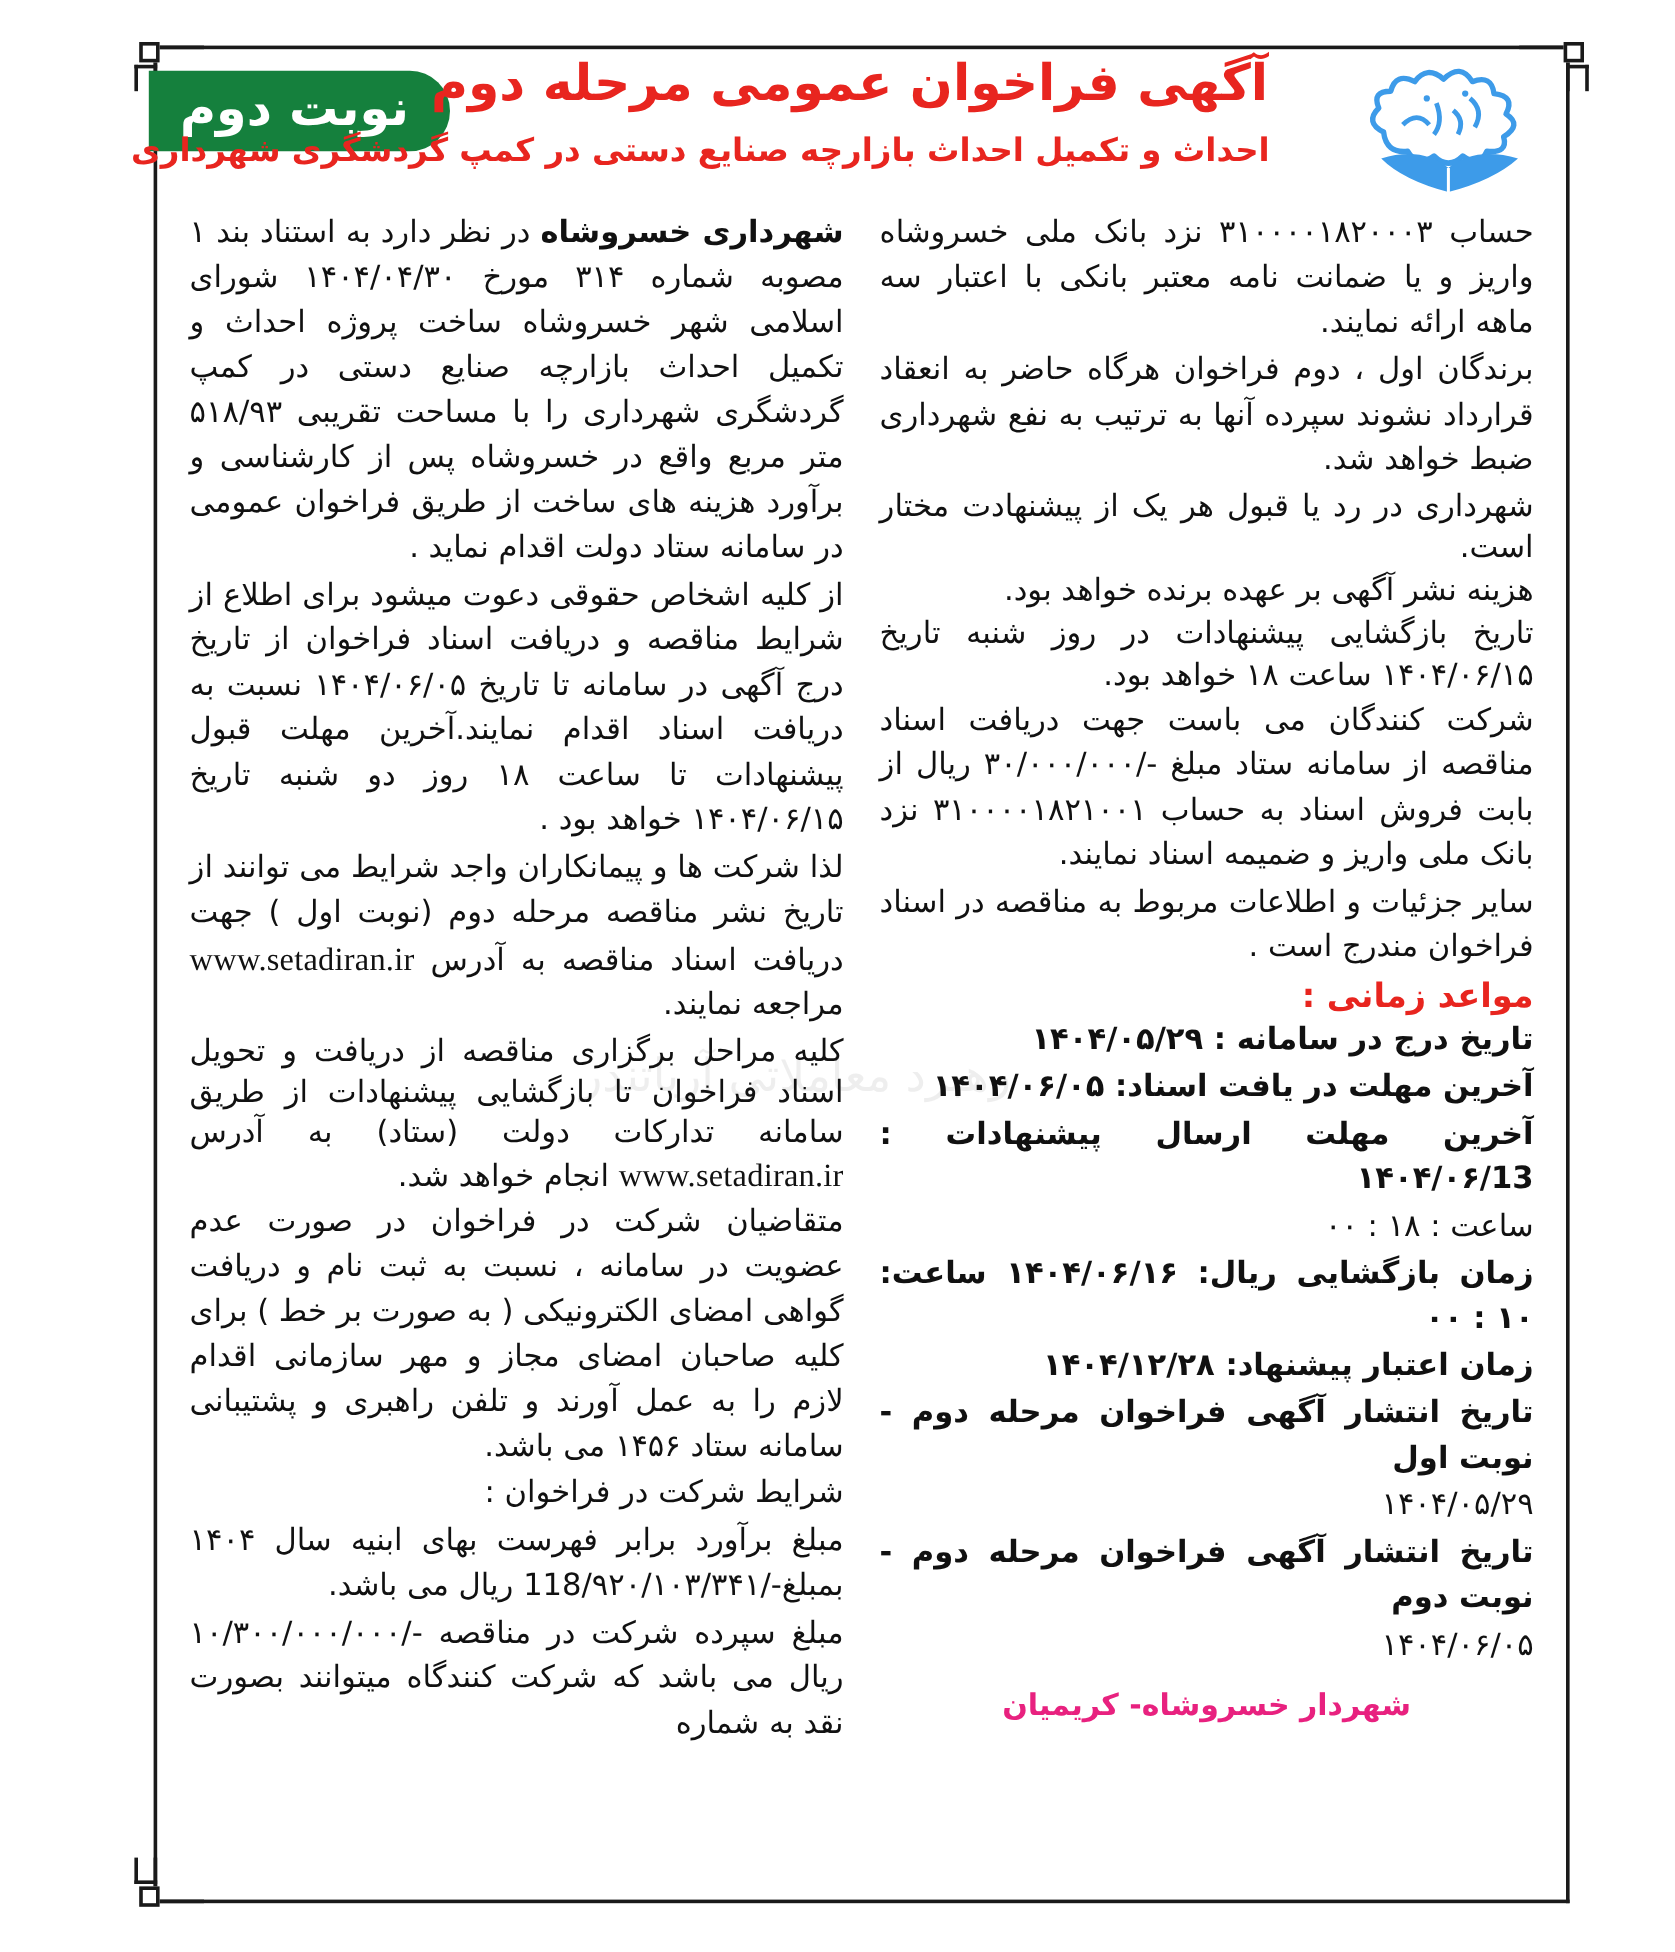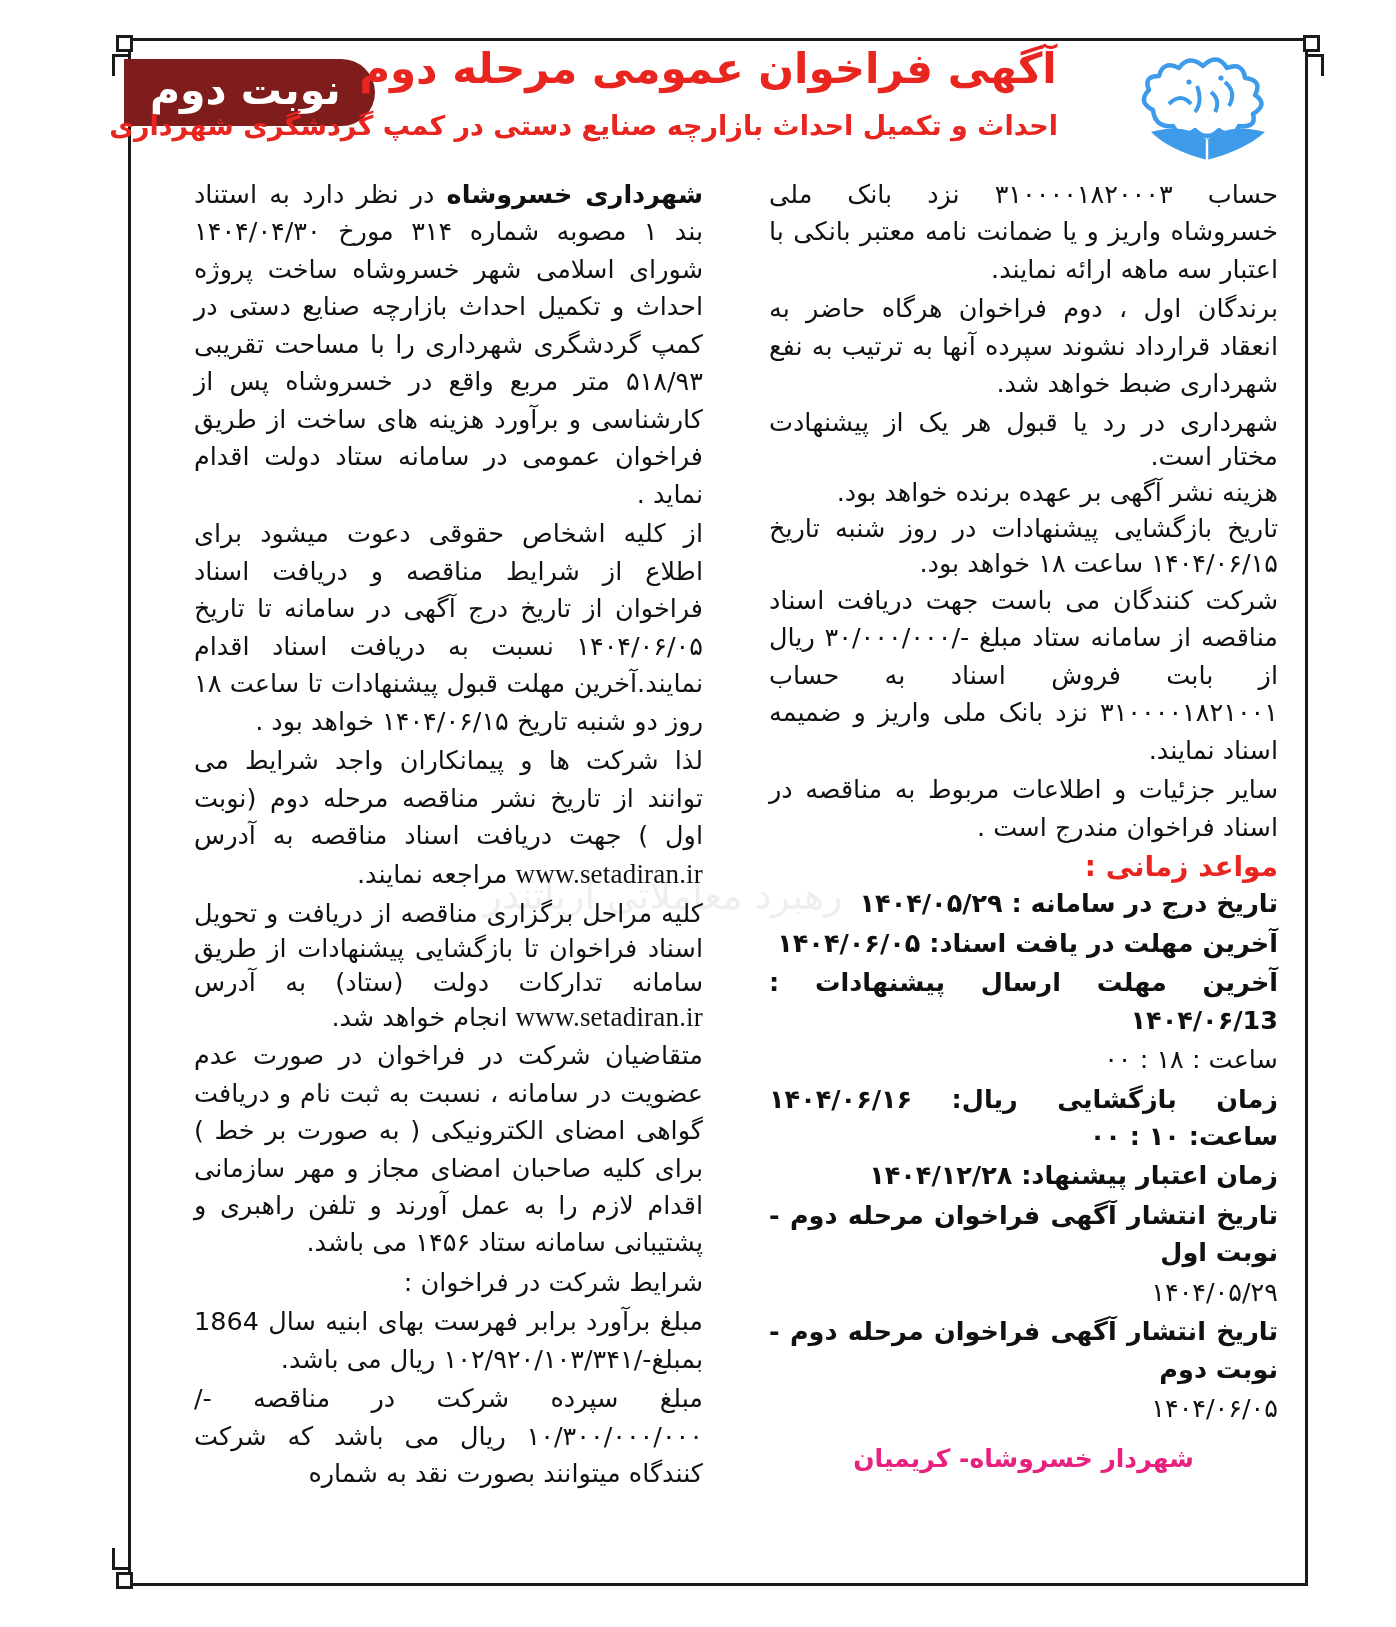--- a/index.html
+++ b/index.html
@@ -69,21 +69,21 @@
   }
   #wm-sub{
     margin-top:4px;font-size:38px;letter-spacing:6px;direction:rtl;
     font-family:"DejaVu Sans",sans-serif;color:#7a7a7a;
   }
 
   
   #header{position:relative;z-index:2;height:132px;}
   #badge{
     position:absolute;right:auto;left:-4px;top:21px;
-    background:#7f1d1d;color:#fff;
+    background:#15803d;color:#fff;
     border-radius:0 44px 44px 0;
     padding:8px 34px 12px 26px;
     font-size:41px;font-weight:bold;line-height:1.15;
     white-space:nowrap;
     font-family:"DejaVu Sans",sans-serif;
   }
   #titles{
     position:absolute;left:0;right:0;top:8px;
     text-align:center;
     padding:0 250px 0 230px;
@@ -104,21 +104,21 @@
 
   
   #columns{
     position:relative;z-index:2;
     display:flex;flex-direction:row;
     padding:6px 30px 0 30px;
     gap:30px;
     height:1400px;
     box-sizing:border-box;
   }
-  .col{flex:1;min-width:0;margin-left:36px;}
+  .col{flex:1;min-width:0;}
   .col p{
     margin:0 0 2px 0;
     font-size:25.5px;line-height:1.47;
     text-align:justify;
     font-family:"DejaVu Sans",sans-serif;
   }
   .col p.tight{line-height:1.34;}
   .col p.nojust{text-align:right;}
   b.lead{font-weight:bold;}
   .mono-lat{font-family:"Liberation Serif",serif;font-size:27px;letter-spacing:.2px;}
@@ -258,18 +258,18 @@
       <div id="signature">شهردار خسروشاه- کریمیان</div>
     </div>
 
     <div class="col">
       <p><b class="lead">شهرداری خسروشاه</b><span> در نظر دارد به  استناد بند ۱ مصوبه شماره ۳۱۴ مورخ ۱۴۰۴/۰۴/۳۰ شورای اسلامی شهر خسروشاه ساخت پروژه احداث و تکمیل احداث بازارچه صنایع دستی در کمپ گردشگری  شهرداری را با مساحت تقریبی ۵۱۸/۹۳ متر مربع واقع در خسروشاه پس از کارشناسی و برآورد هزینه های ساخت از طریق فراخوان عمومی در سامانه ستاد دولت  اقدام نماید .</span></p>
       <p>از کلیه اشخاص حقوقی دعوت میشود برای اطلاع از شرایط مناقصه  و دریافت اسناد فراخوان از تاریخ درج آگهی در سامانه تا تاریخ ۱۴۰۴/۰۶/۰۵ نسبت به دریافت اسناد اقدام نمایند.آخرین مهلت قبول پیشنهادات تا ساعت ۱۸  روز دو شنبه  تاریخ ۱۴۰۴/۰۶/۱۵ خواهد بود  .</p>
       <p><span>لذا شرکت ها و پیمانکاران واجد شرایط می توانند از تاریخ نشر مناقصه مرحله دوم (نوبت اول ) جهت دریافت اسناد مناقصه به آدرس </span><span class="mono-lat">www.setadiran.ir</span><span>  مراجعه نمایند.</span></p>
       <p class="tight"><span>کلیه مراحل برگزاری مناقصه از دریافت و تحویل اسناد فراخوان تا بازگشایی پیشنهادات از طریق سامانه تدارکات دولت (ستاد) به آدرس </span><span class="mono-lat">www.setadiran.ir</span><span> انجام خواهد شد.</span></p>
       <p>متقاضیان شرکت در فراخوان در صورت عدم عضویت در سامانه ، نسبت به ثبت نام و دریافت گواهی امضای الکترونیکی ( به صورت بر خط ) برای کلیه صاحبان امضای مجاز و مهر سازمانی اقدام لازم  را به عمل آورند و تلفن راهبری و پشتیبانی سامانه ستاد ۱۴۵۶ می باشد.</p>
       <p class="nojust">شرایط شرکت در فراخوان :</p>
-      <p>مبلغ برآورد برابر فهرست بهای ابنیه سال 1864 بمبلغ-/۱۰۲/۹۲۰/۱۰۳/۳۴۱ ریال می باشد.</p>
+      <p>مبلغ برآورد برابر فهرست بهای ابنیه سال ۱۴۰۴ بمبلغ-/118/۹۲۰/۱۰۳/۳۴۱ ریال می باشد.</p>
       <p>مبلغ سپرده شرکت در مناقصه -/۱۰/۳۰۰/۰۰۰/۰۰۰ ریال می باشد که شرکت کنندگاه میتوانند بصورت نقد به شماره</p>
     </div>
 
   </div>
 </div>
 
 </body></html>

